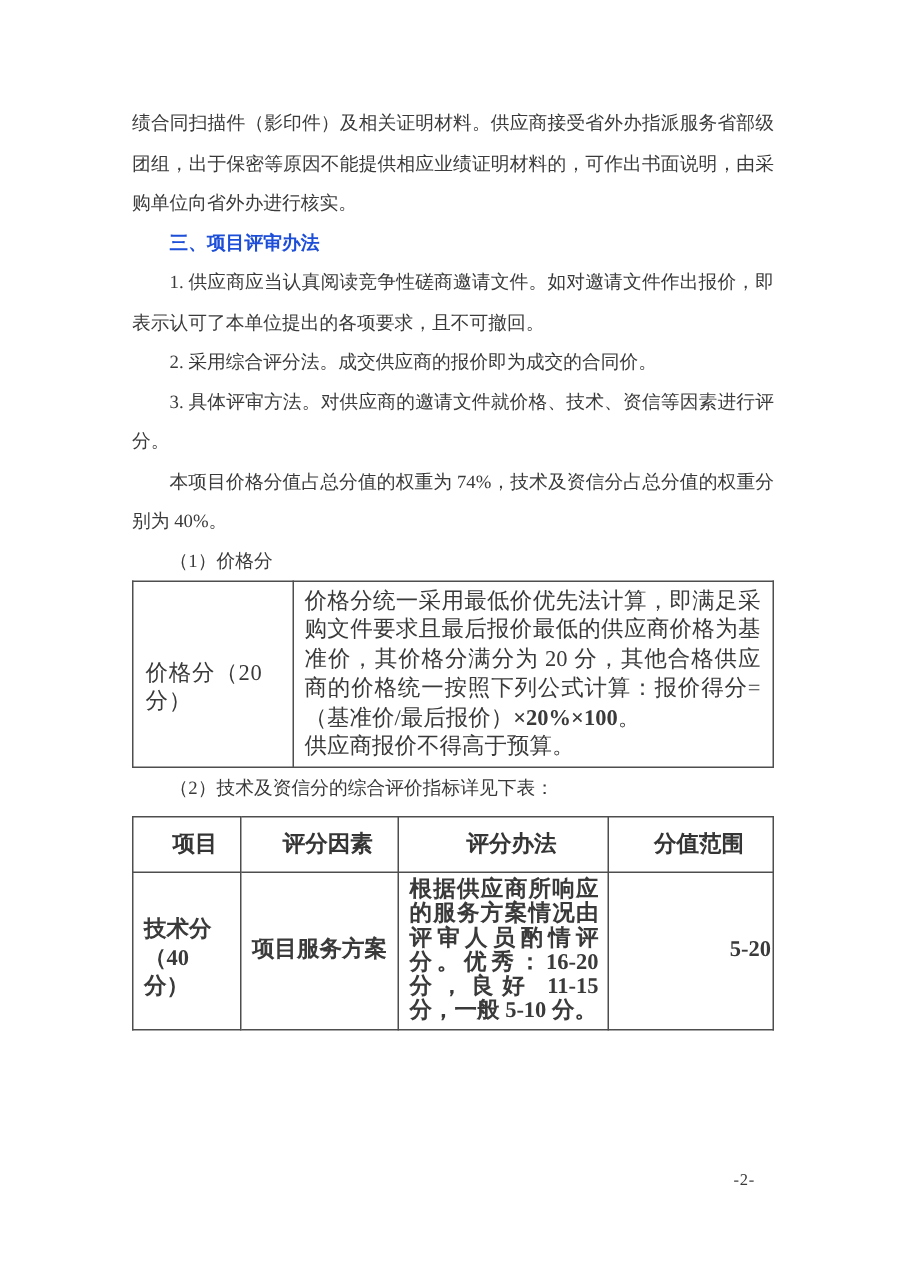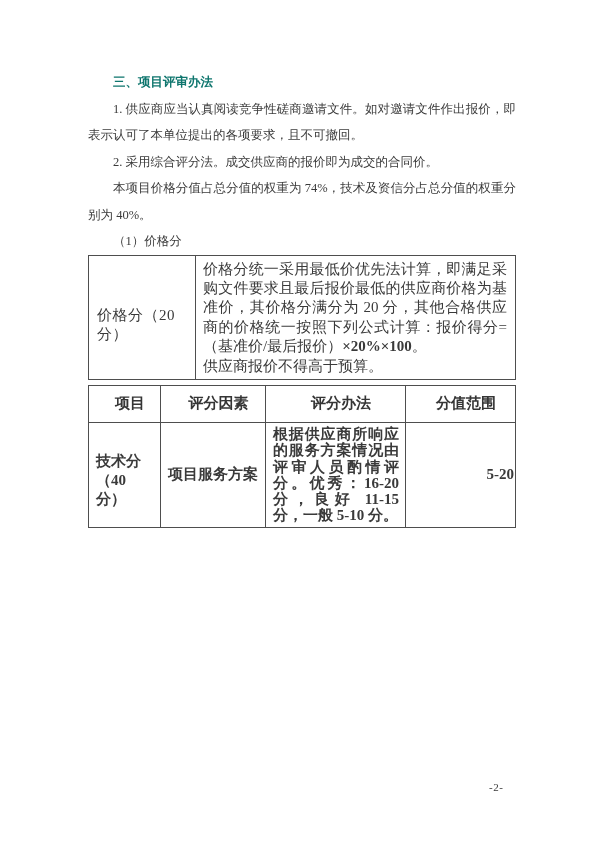--- a/index.html
+++ b/index.html
@@ -24,21 +24,21 @@
   }
   p.body {
     margin: 0;
     font-size: 12.5px;
     line-height: 26.5px;
     text-align: justify;
     text-indent: 2em;
     word-break: break-all;
   }
   p.noindent { text-indent: 0; }
-  p.heading { font-weight: bold; color: #0f766e; }
+  p.heading { font-weight: bold; color: #1d4ed8; }
 
   table {
     border-collapse: collapse;
     width: 428px;
     table-layout: fixed;
   }
   td, th {
     border: 1px solid #4e4e4e;
     font-size: 15px;
     color: #3a3a3a;
@@ -89,41 +89,44 @@
     letter-spacing: 0.5px;
     color: #3a3a3a;
   }
 </style>
 </head>
 <body>
 
 <div class="page">
   <div class="content">
 
+    <p class="body noindent">绩合同扫描件（影印件）及相关证明材料。供应商接受省外办指派服务省部级团组，出于保密等原因不能提供相应业绩证明材料的，可作出书面说明，由采购单位向省外办进行核实。</p>
     <p class="body heading">三、项目评审办法</p>
     <p class="body">1. 供应商应当认真阅读竞争性磋商邀请文件。如对邀请文件作出报价，即表示认可了本单位提出的各项要求，且不可撤回。</p>
     <p class="body">2. 采用综合评分法。成交供应商的报价即为成交的合同价。</p>
+    <p class="body">3. 具体评审方法。对供应商的邀请文件就价格、技术、资信等因素进行评分。</p>
     <p class="body">本项目价格分值占总分值的权重为 74%，技术及资信分占总分值的权重分别为 40%。</p>
     <p class="body">（1）价格分</p>
 
     <table class="price-table">
       <colgroup>
           <col style="width:107px">
           <col>
         </colgroup>
       <tbody>
           <tr>
         <td class="pt-label">价格分（20 分）</td>
         <td class="pt-desc"><span>价格分统一采用最低价优先法计算，即满足采购文件要求且最后报价最低的供应商价格为基准价，其价格分满分为 20 分，其他合格供应商的价格统一按照下列公式计算：报价得分=（基准价/最后报价）</span><b>×20%×100</b><span>。</span>
           <div>供应商报价不得高于预算。</div>
         </td>
       </tr>
     </tbody>
       </table>
 
+    <p class="body">（2）技术及资信分的综合评价指标详见下表：</p>
 
     <table class="eval-table">
       <colgroup>
           <col style="width:72px">
           <col style="width:105px">
           <col style="width:140px">
           <col>
         </colgroup>
       <tbody>
           <tr>

